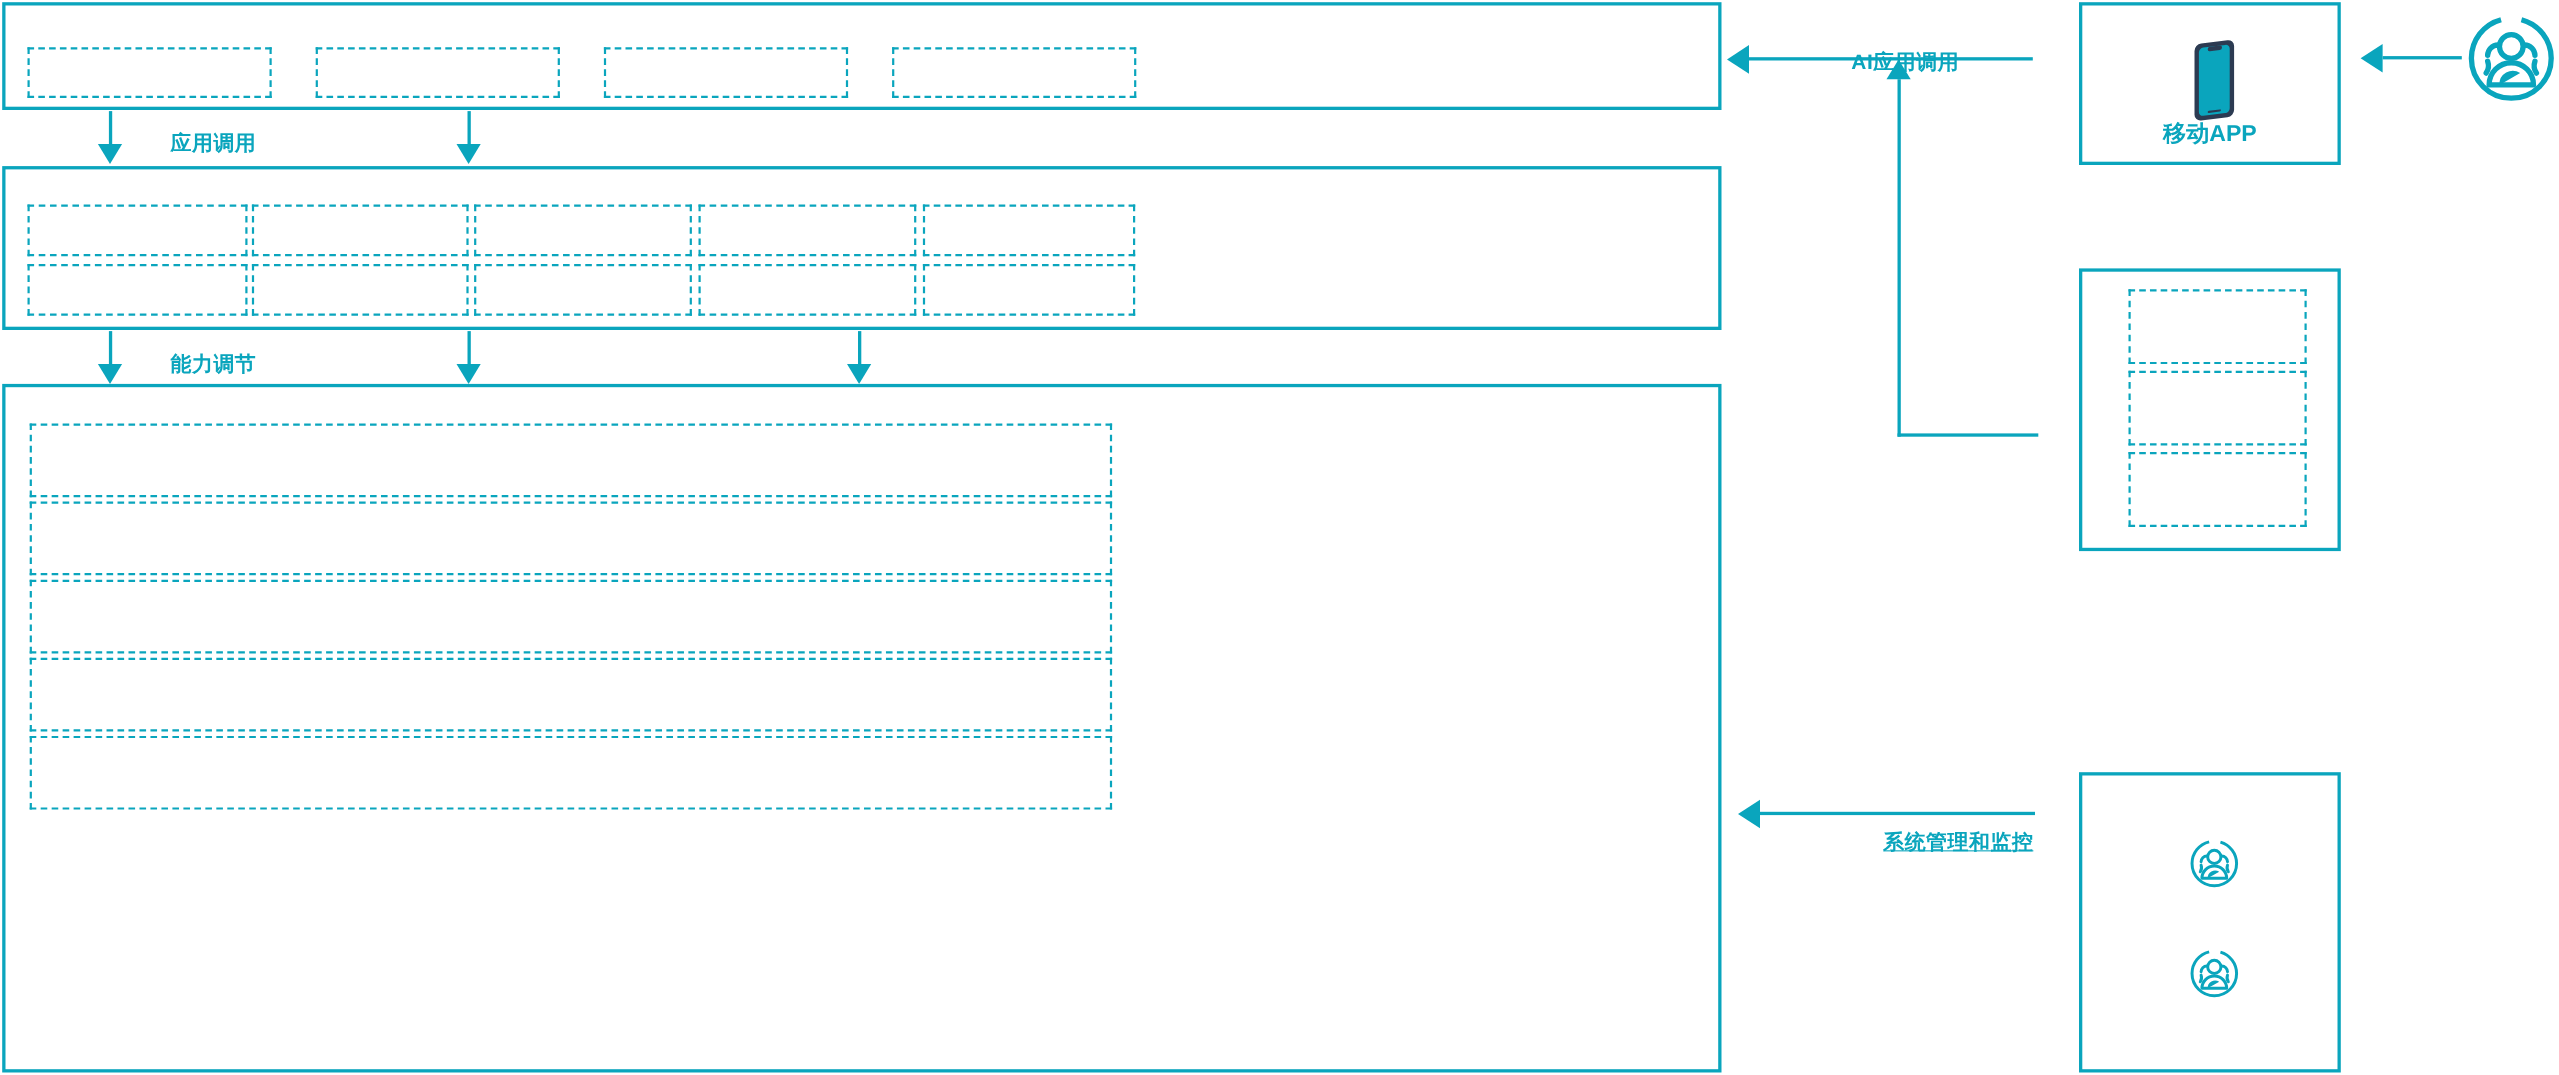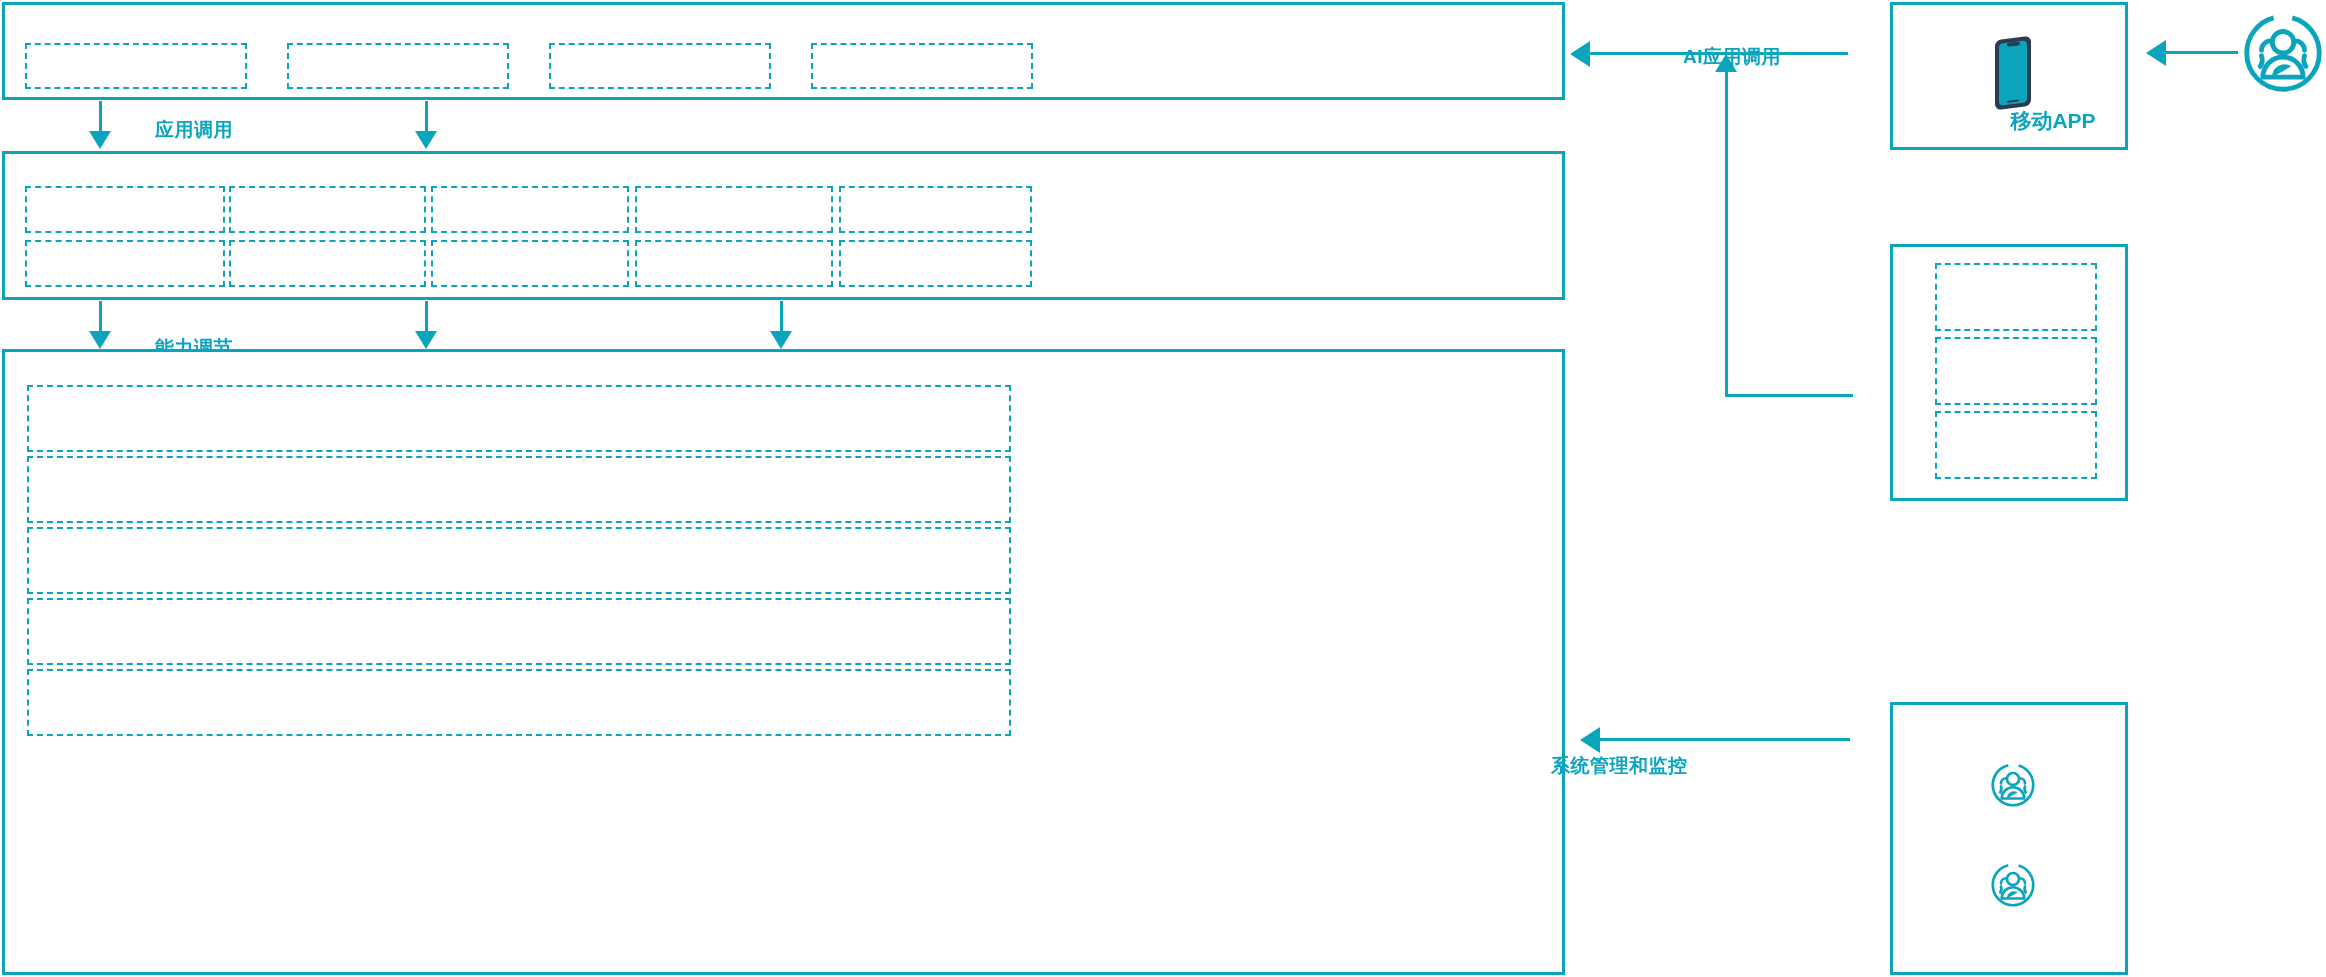--- a/index.html
+++ b/index.html
@@ -133,21 +133,21 @@
 
   <div class="vline" style="left:99px; top:301px; height:42px;"></div>
   <div class="arrow-down" style="left:89px; top:331px;"></div>
 
   <div class="vline" style="left:425px; top:301px; height:42px;"></div>
   <div class="arrow-down" style="left:415px; top:331px;"></div>
 
   <div class="vline" style="left:780px; top:301px; height:42px;"></div>
   <div class="arrow-down" style="left:770px; top:331px;"></div>
 
-  <div class="flow-label" style="left:155px; top:335px;">能力调节</div>
+  <div class="flow-label" style="left:155px; top:318px;">能力调节</div>
 
   <div class="panel" style="left:2px; top:349px; width:1563px; height:626px;">
     <div class="slot" style="left:22px; top:33px; width:984px; height:67px;"></div>
     <div class="slot" style="left:22px; top:104px; width:984px; height:67px;"></div>
     <div class="slot" style="left:22px; top:175px; width:984px; height:67px;"></div>
     <div class="slot" style="left:22px; top:246px; width:984px; height:67px;"></div>
     <div class="slot" style="left:22px; top:317px; width:984px; height:67px;"></div>
   </div>
 
   <div class="hline" style="left:1590px; top:52px; width:258px;"></div>
@@ -162,21 +162,21 @@
     <div class="icon-wrap" style="left:96px; top:28px;">
       <svg width="48" height="84" viewBox="0 0 48 84" xmlns="http://www.w3.org/2000/svg">
         <g transform="skewY(-7)">
           <rect x="6" y="8" rx="6" ry="6" width="36" height="70" fill="#2c3b52"></rect>
           <rect x="10" y="12" rx="4" ry="4" width="28" height="62" fill="#0aa5bd"></rect>
           <rect x="18" y="12" width="13" height="4" rx="2" fill="#2c3b52"></rect>
           <rect x="18" y="70" width="12" height="2" rx="1" fill="#2c3b52"></rect>
         </g>
       </svg>
     </div>
-    <div class="panel-caption" style="top:102px;margin-left:44px;">移动APP</div>
+    <div class="panel-caption" style="top:102px;">移动APP</div>
   </div>
 
   <div class="hline" style="left:2166px; top:51px; width:72px;"></div>
   <div class="arrow-left" style="left:2146px; top:40px;"></div>
 
   <div class="icon-wrap" style="left:2240px; top:10px;">
     <svg width="86" height="86" viewBox="0 0 64 64" xmlns="http://www.w3.org/2000/svg">
       <circle cx="32" cy="32" r="27" fill="none" stroke="#0aa5bd" stroke-width="3.6" stroke-dasharray="150 14" stroke-dashoffset="30"></circle>
       <circle cx="32" cy="24" r="8" fill="none" stroke="#0aa5bd" stroke-width="3.6"></circle>
       <path d="M16 30 a7 7 0 0 1 7-7" fill="none" stroke="#0aa5bd" stroke-width="3.6" stroke-linecap="round"></path>
@@ -189,21 +189,21 @@
   </div>
 
   <div class="panel" style="left:1890px; top:244px; width:238px; height:257px;">
     <div class="slot" style="left:42px; top:16px; width:162px; height:68px;"></div>
     <div class="slot" style="left:42px; top:90px; width:162px; height:68px;"></div>
     <div class="slot" style="left:42px; top:164px; width:162px; height:68px;"></div>
   </div>
 
   <div class="hline" style="left:1600px; top:738px; width:250px;"></div>
   <div class="arrow-left" style="left:1580px; top:727px;"></div>
-  <div class="flow-label" style="left:1551px; top:753px;">系统管理和监控</div>
+  <div class="flow-label" style="left:1712px; top:753px;text-decoration:underline;">系统管理和监控</div>
 
   <div class="panel" style="left:1890px; top:702px; width:238px; height:273px;">
     <div class="icon-wrap" style="left:96px; top:56px;">
       <svg width="48" height="48" viewBox="0 0 64 64" xmlns="http://www.w3.org/2000/svg">
         <circle cx="32" cy="32" r="27" fill="none" stroke="#0aa5bd" stroke-width="3.6" stroke-dasharray="150 14" stroke-dashoffset="30"></circle>
         <circle cx="32" cy="24" r="8" fill="none" stroke="#0aa5bd" stroke-width="3.6"></circle>
         <path d="M16 30 a7 7 0 0 1 7-7" fill="none" stroke="#0aa5bd" stroke-width="3.6" stroke-linecap="round"></path>
         <path d="M48 30 a7 7 0 0 0 -7-7" fill="none" stroke="#0aa5bd" stroke-width="3.6" stroke-linecap="round"></path>
         <path d="M16 34 a9 9 0 0 1 -1 8" fill="none" stroke="#0aa5bd" stroke-width="3.6" stroke-linecap="round"></path>
         <path d="M48 34 a9 9 0 0 0 1 8" fill="none" stroke="#0aa5bd" stroke-width="3.6" stroke-linecap="round"></path>

